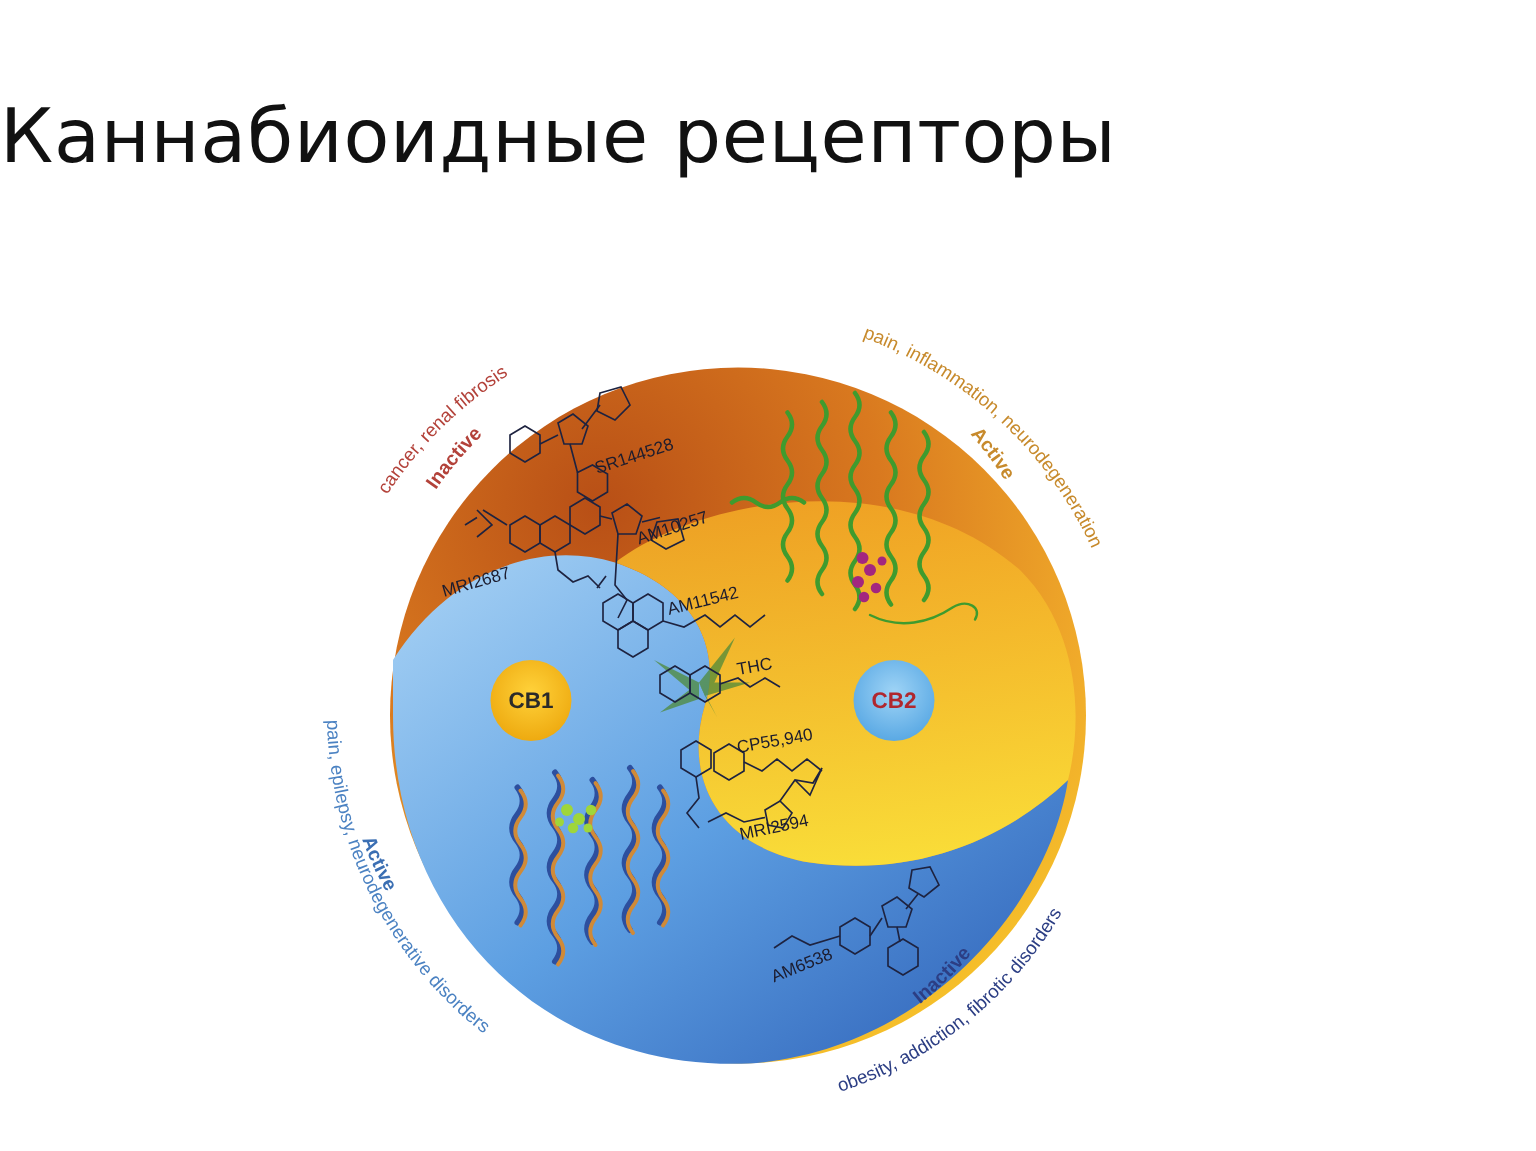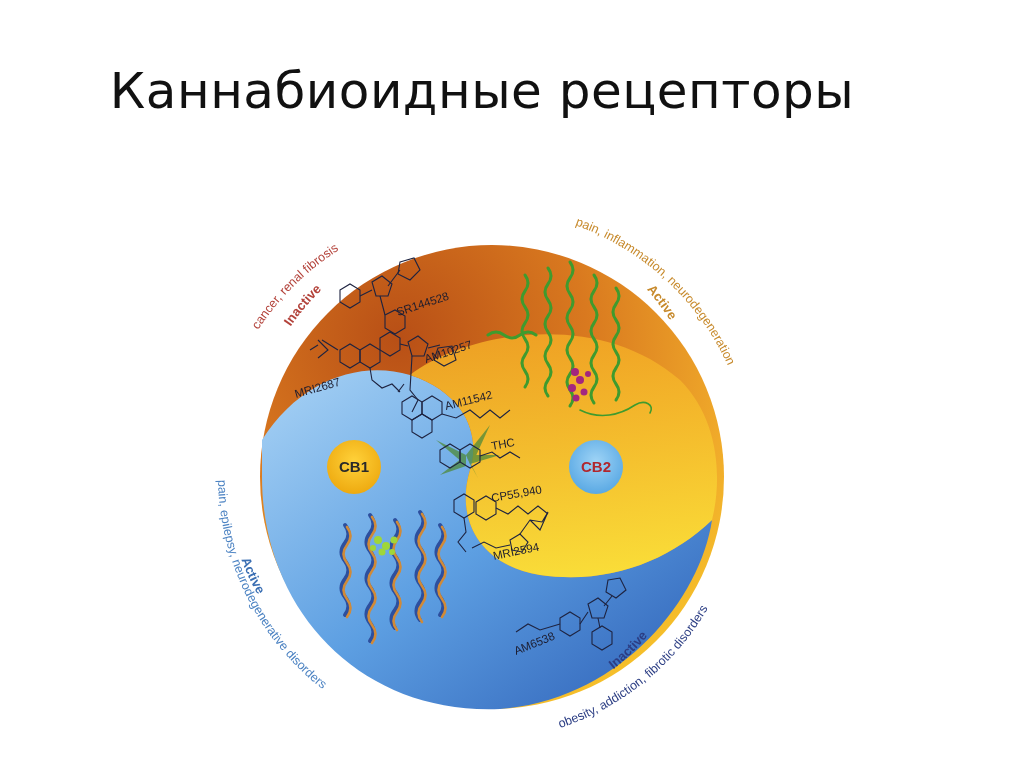--- a/index.html
+++ b/index.html
@@ -1,19 +1,19 @@
 <!DOCTYPE html>
 <html><head>
 <meta charset="utf-8">
 <style>
   html, body { margin: 0; padding: 0; background: #ffffff; }
   body { width: 1024px; height: 767px; position: relative; overflow: hidden; font-family: "Liberation Sans", sans-serif; }
   .slide-title {
-    position: absolute; left: 0; top: 62px; width: 916px; text-align: center;
-    font-family: "DejaVu Sans", sans-serif; font-size: 50px; color: #111111; letter-spacing: 0.5px; padding-left: 24px;
+    position: absolute; left: 0; top: 62px; width: 916px; text-align: left;
+    font-family: "DejaVu Sans", sans-serif; font-size: 50px; color: #111111; letter-spacing: 0.5px;
   }
   svg.diagram { position: absolute; left: 0; top: 0; }
   .mol-label { font-family: "Liberation Sans", sans-serif; font-size: 11.5px; fill: #1c1c2e; }
   .rec-label { font-family: "Liberation Sans", sans-serif; font-weight: bold; font-size: 15px; }
   .arc-disease { font-family: "Liberation Sans", sans-serif; font-size: 12.5px; }
   .arc-state { font-family: "Liberation Sans", sans-serif; font-size: 13px; font-weight: bold; }
   .bond { fill: none; stroke: #1e2340; stroke-width: 1.1; }
 </style>
 </head>
 <body>

